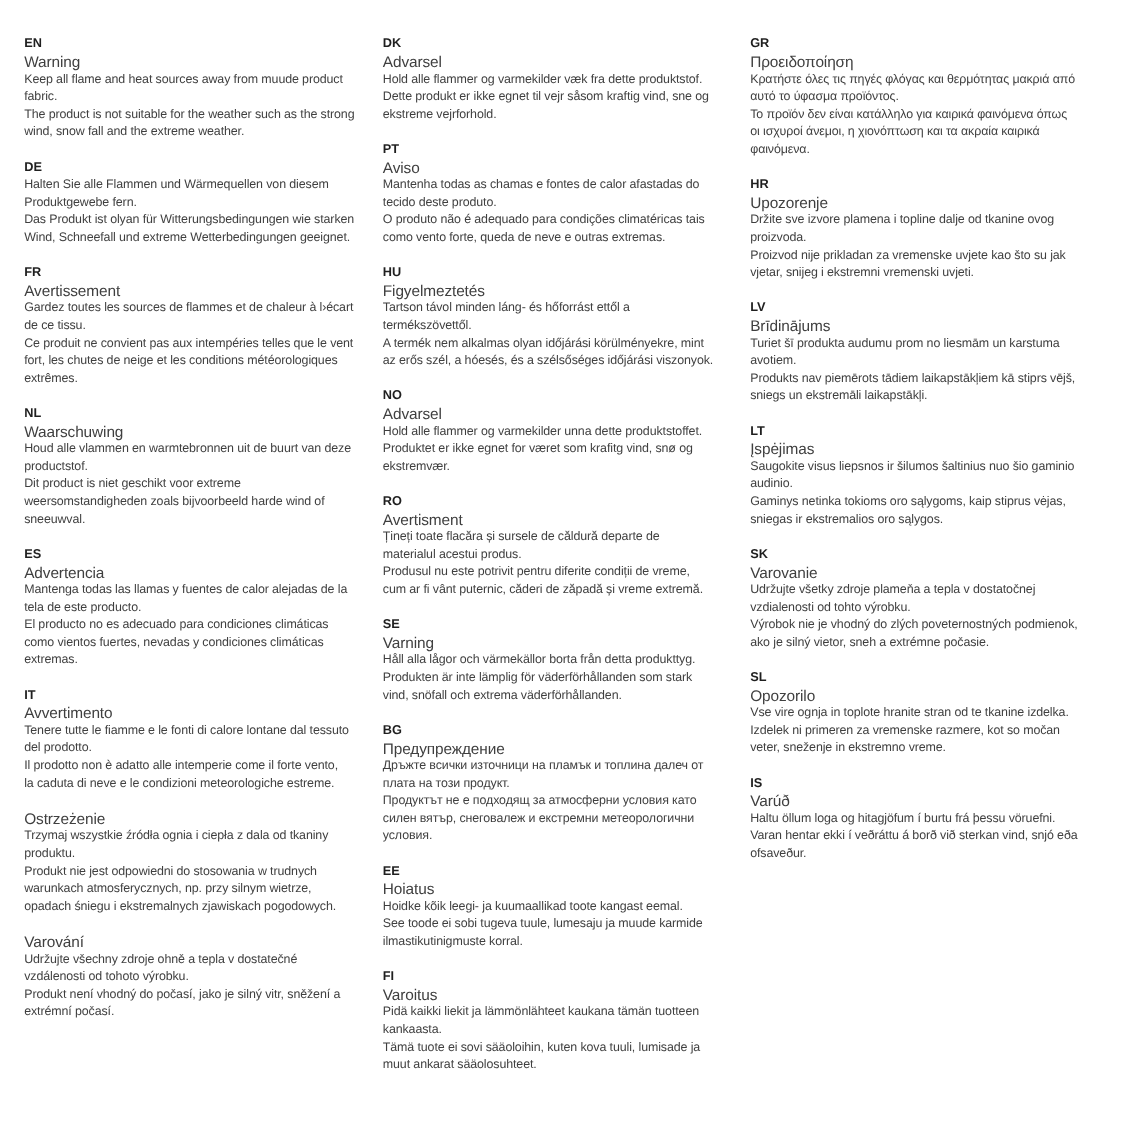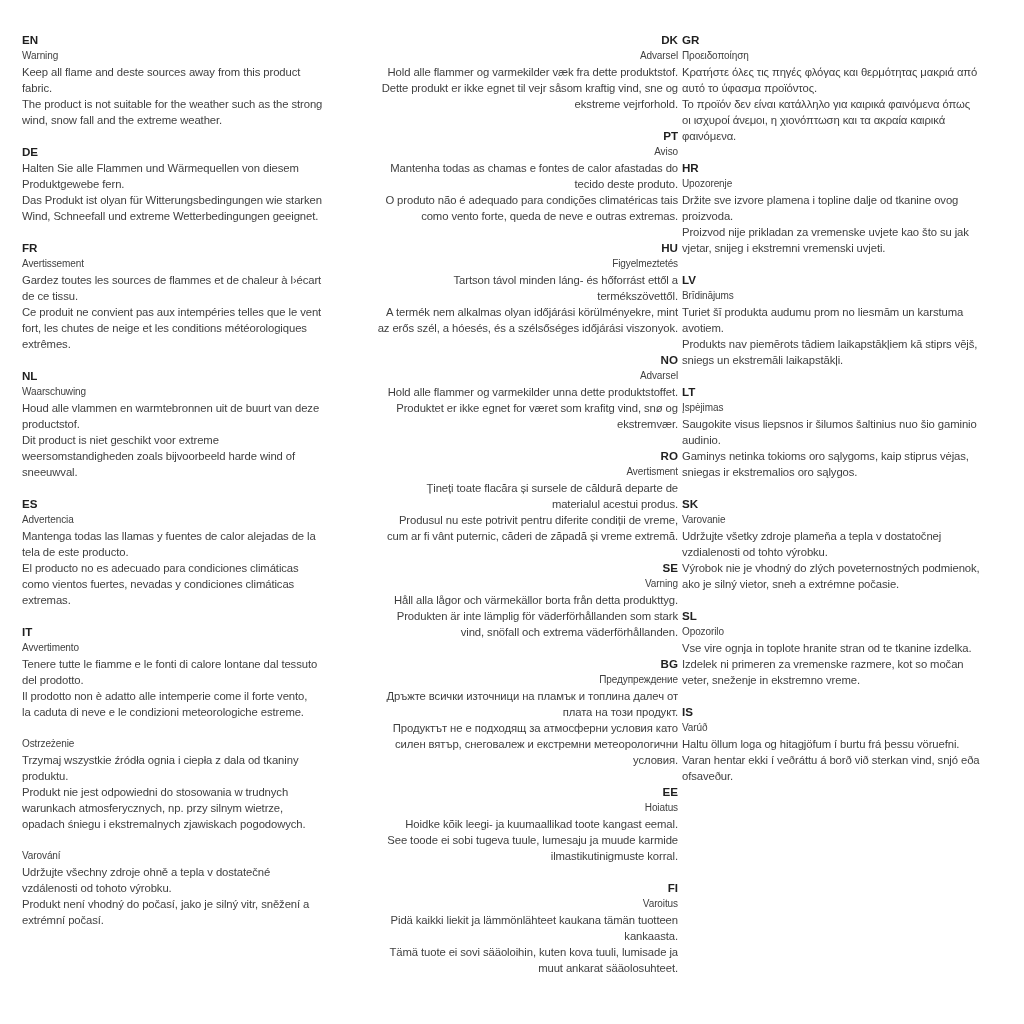--- a/index.html
+++ b/index.html
@@ -14,49 +14,49 @@
     font-family: "Liberation Sans", sans-serif;
     color: #3f3f3f;
     overflow: hidden;
   }
   .col {
     position: absolute;
     top: 16px;
     width: 330px;
   }
   .col-1 { left: 22px; }
-  .col-2 { left: 348px; text-align: right; }
+  .col-2 { left: 348px; }
   .col-3 { left: 682px; }
   .entry { margin-bottom: 12px; margin-top: 16px; }
   .code {
     font-size: 11.6px;
     line-height: 16px;
     font-weight: bold;
     color: #1f1f1f;
   }
   .title {
-    font-size: 10px;
+    font-size: 14px;
     line-height: 16px;
     letter-spacing: -0.1px;
   }
   .body {
     font-size: 11.3px;
     line-height: 16px;
     letter-spacing: -0.1px;
     white-space: pre-line;
   }
 </style>
 </head>
 <body>
 
 <div class="col col-1">
   <div class="entry">
     <div class="code">EN</div>
     <div class="title">Warning</div>
-    <div class="body">Keep all flame and deste sources away from this product
+    <div class="body">Keep all flame and heat sources away from muude product
 fabric.
 The product is not suitable for the weather such as the strong
 wind, snow fall and the extreme weather.</div>
   </div>
   <div class="entry">
     <div class="code">DE</div>
     <div class="body">Halten Sie alle Flammen und Wärmequellen von diesem
 Produktgewebe fern.
 Das Produkt ist olyan für Witterungsbedingungen wie starken
 Wind, Schneefall und extreme Wetterbedingungen geeignet.</div>

